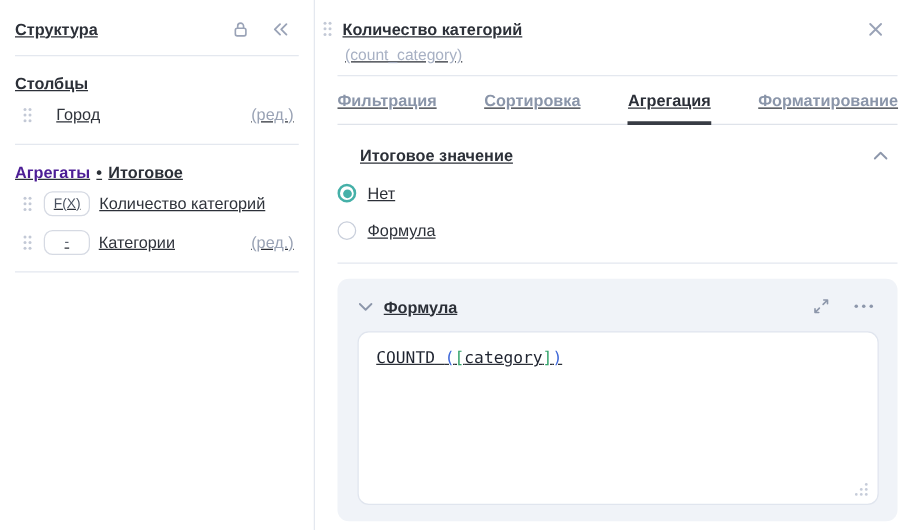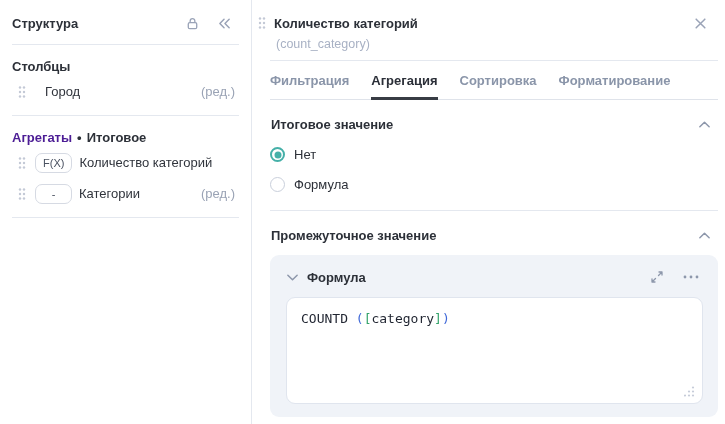--- a/index.html
+++ b/index.html
@@ -1,18 +1,18 @@
 <!DOCTYPE html>
 <html><head>
 <meta charset="utf-8">
 <style>
   * { margin:0; padding:0; box-sizing:border-box; }
   html,body { width:725px; height:424px; overflow:hidden; background:#fff; }
   body { font-family:"Liberation Sans","DejaVu Sans",sans-serif; font-size:13px; color:#2c3038; }
-  .app { display:flex; width:725px; height:424px; }
+  .app { display:flex; width:725px; height:424px;text-decoration:underline; }
 
   
   .sidebar { width:252px; flex:0 0 252px; border-right:1px solid #e4e8ef; padding-top:10px; }
   .sb-header { display:flex; align-items:center; padding:0 16px 0 12px; height:26px; }
   .sb-title { font-weight:700; font-size:13px; }
   .sb-header .spacer { flex:1; }
   .icon-btn { display:inline-flex; align-items:center; justify-content:center; width:22px; height:22px; color:#9aa3b7; cursor:pointer; }
   .icon-btn + .icon-btn { margin-left:10px; }
   .sb-divider { border:none; border-top:1px solid #e4e8ef; margin:8px 12px; }
   .sb-section { padding:6px 12px 2px; font-weight:700; font-size:13px; }
@@ -27,26 +27,26 @@
      font-size:11px; color:#4a5261; background:#fff; }
   .type-badge + .label { margin-left:7px; }
 
   
   .panel { flex:1; display:flex; flex-direction:column; padding-top:12px; min-width:0; }
   .p-header { display:flex; align-items:center; padding:0 14px 0 6px; }
   .p-title { font-weight:700; font-size:13px; margin-left:8px; flex:1; }
   .p-sub { margin:3px 0 9px 24px; color:#a8b1c4; font-size:12.5px; }
   .p-divider { border:none; border-top:1px solid #e4e8ef; margin:0 7px 0 18px; }
 
-  .tabs { display:flex; gap:22px; margin:0 7px 0 18px; border-bottom:1px solid #dfe3ea; }
+  .tabs { display:flex; gap:38px; margin:0 7px 0 18px; border-bottom:1px solid #dfe3ea; }
   .tab { padding:12px 0 9px; border-bottom:3px solid transparent; margin-bottom:-1px;
          color:#8a95a9; font-weight:600; cursor:pointer; }
   .tab.active { color:#2b2f38; border-bottom-color:#383c44; }
 
-  .section-head { display:flex; align-items:center; margin:17px 14px 0 7px;padding-left:12px; }
+  .section-head { display:flex; align-items:center; margin:17px 14px 0 24px;padding-left:12px; }
   .section-head .t { font-weight:700; flex:1; }
   .chev { color:#8d97ab; display:inline-flex; cursor:pointer; }
 
   .radio-row { display:flex; align-items:flex-start; margin:15px 0 0 18px; cursor:pointer; }
   .radio { width:15px; height:15px; border-radius:50%; margin-right:9px; position:relative; flex:0 0 auto; }
   .radio.off { border:1.5px solid #c9cfdb; background:#fff; }
   .radio.on  { border:2px solid #45b0a8; background:#fff; }
   .radio.on::after { content:""; position:absolute; left:50%; top:50%; width:7px; height:7px;
      transform:translate(-50%,-50%); border-radius:50%; background:#45b0a8; }
 
@@ -168,22 +168,22 @@
         <svg width="13" height="13" viewBox="0 0 12 12" fill="none" stroke="currentColor" stroke-width="1.4" stroke-linecap="round">
           <path d="M2 2l8 8M10 2l-8 8"></path>
         </svg>
       </span>
     </div>
     <div class="p-sub">(count_category)</div>
     <hr class="p-divider">
 
     <div class="tabs">
       <div class="tab">Фильтрация</div>
+      <div class="tab">Сортировка</div>
       <div class="tab active">Агрегация</div>
-      <div class="tab">Сортировка</div>
       <div class="tab">Форматирование</div>
     </div>
 
     <div class="section-head">
       <span class="t">Итоговое значение</span>
       <span class="chev">
         <svg width="13" height="9" viewBox="0 0 14 9" fill="none" stroke="currentColor" stroke-width="1.6" stroke-linecap="round" stroke-linejoin="round">
           <polyline points="2,7 7,2 12,7"></polyline>
         </svg>
       </span>
@@ -193,28 +193,20 @@
       <span class="radio on"></span>
       <span>Нет</span>
     </div>
     <div class="radio-row">
       <span class="radio off"></span>
       <span>Формула</span>
     </div>
 
     <hr class="divider2">
 
-    <div class="section-head">
-      <span class="t">Промежуточное значение</span>
-      <span class="chev">
-        <svg width="13" height="9" viewBox="0 0 14 9" fill="none" stroke="currentColor" stroke-width="1.6" stroke-linecap="round" stroke-linejoin="round">
-          <polyline points="2,7 7,2 12,7"></polyline>
-        </svg>
-      </span>
-    </div>
 
     <div class="formula-card">
       <div class="fc-head">
         <span class="chev">
           <svg width="13" height="9" viewBox="0 0 14 9" fill="none" stroke="currentColor" stroke-width="1.6" stroke-linecap="round" stroke-linejoin="round">
             <polyline points="2,2 7,7 12,2"></polyline>
           </svg>
         </span>
         <span class="t">Формула</span>
         <span class="spacer"></span>

